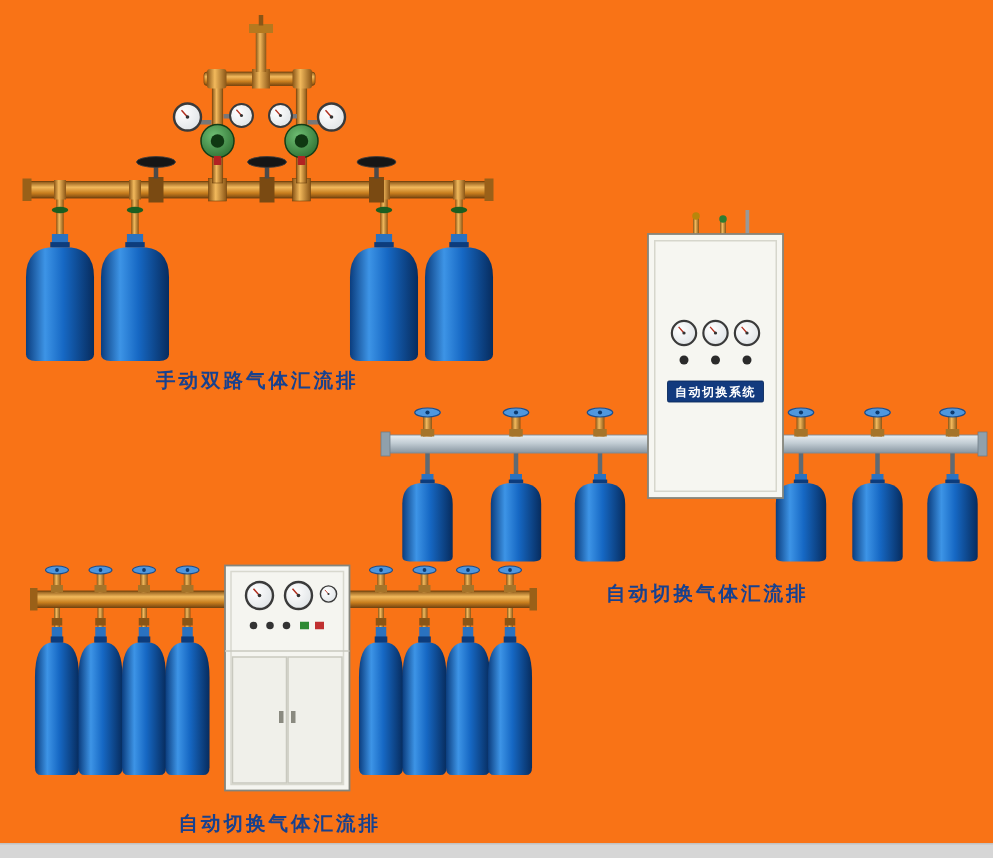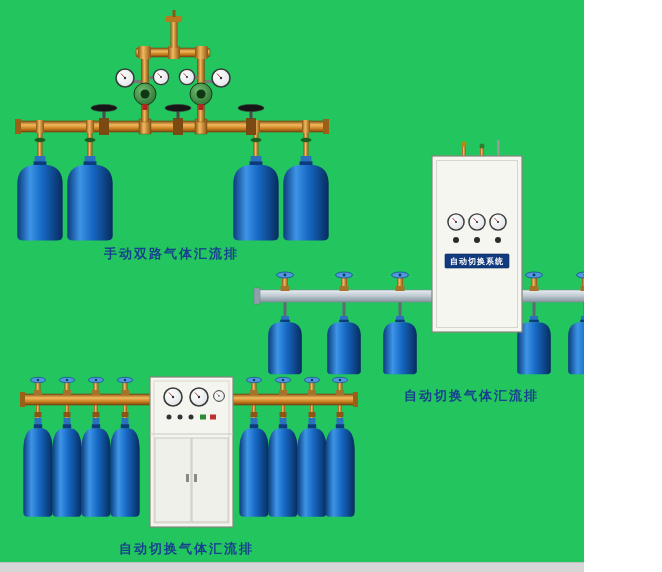--- a/index.html
+++ b/index.html
@@ -1,20 +1,20 @@
 <!DOCTYPE html>
 <html><head>
 <meta charset="utf-8">
 <style>
   * { margin:0; padding:0; box-sizing:border-box; }
   html,body { background:#ffffff; }
   body { font-family:"DejaVu Sans", sans-serif; }
   .canvas {
-    position:relative; width:584px; height:572px;
-    background:#22c55e; overflow:hidden;padding-left:45px;
+    position:relative; width:662px; height:572px;
+    background:#f97316; overflow:hidden;padding-left:45px;
   }
   .illus { position:absolute; display:block; }
   .caption {
     position:absolute; font-size:13px; font-weight:bold;
     letter-spacing:2px; white-space:nowrap; color:#17418f;
   }
   .footer-bar {
     position:absolute; left:0; top:562px; width:662px; height:10px;
     background:#d6d6d6; border-top:1px solid #c2c2c2;
   }

